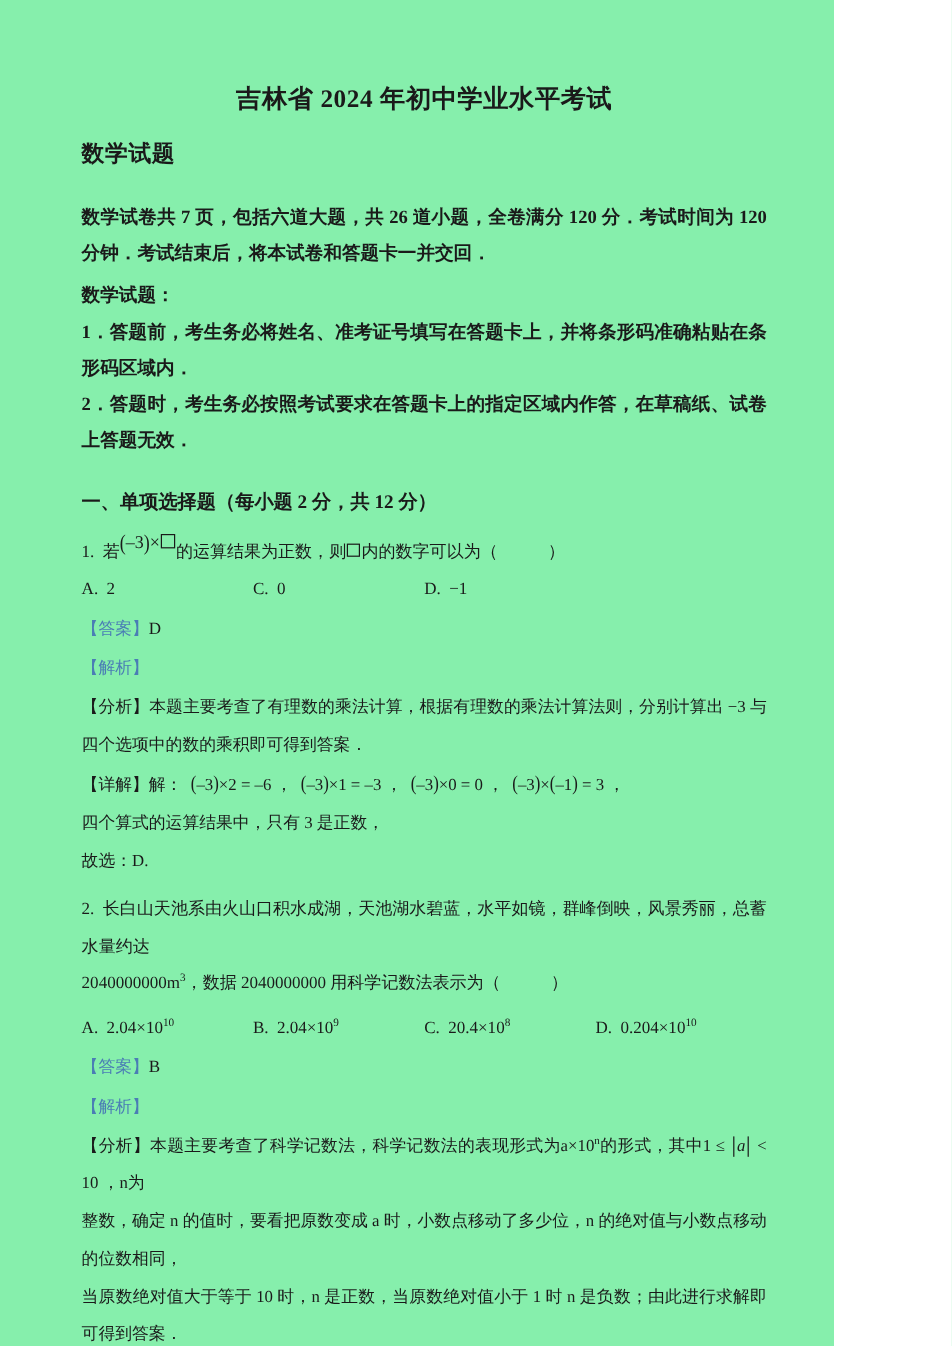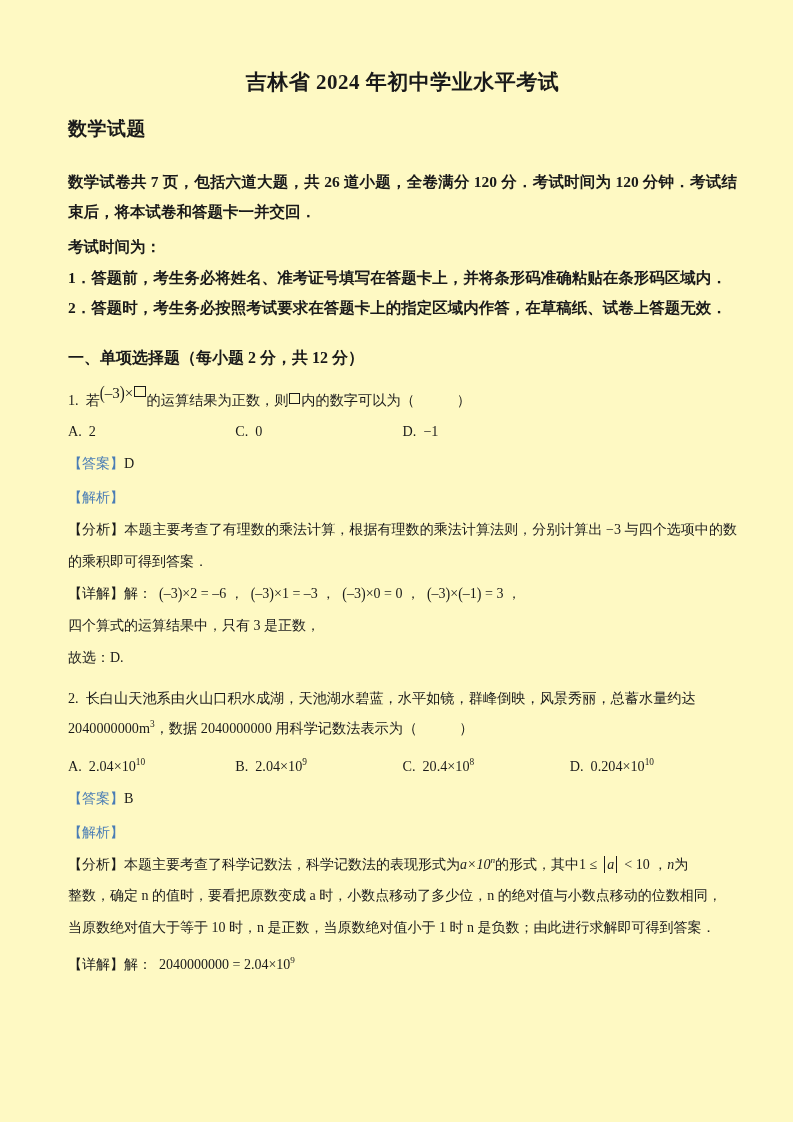--- a/index.html
+++ b/index.html
@@ -6,23 +6,23 @@
     margin: 0;
     padding: 0;
     background: #ffffff;
   }
   body {
     font-family: "Liberation Serif", "DejaVu Serif", serif;
     color: #1a1a1a;
   }
   .page {
     position: relative;
-    width: 793px;
+    width: 695px;
     height: 1122px;
-    background: #fef9c3;
+    background: #86efac;
     box-sizing: border-box;
     padding: 55px 56px 0 68px;
     overflow: hidden;
   }
 
   
   .doc-title {
     text-align: center;
     font-size: 21px;
     font-weight: bold;
@@ -109,21 +109,21 @@
   .sol-line {
     font-size: 14px;
     line-height: 2.3;
     text-align: justify;
     text-justify: inter-ideograph;
     margin: 0;
   }
   .sol-line.tight { line-height: 2.25; }
 
   
-  .mathit { font-style: italic; font-family: "Liberation Serif", serif; }
+  .mathit { font-family: "Liberation Serif", serif; }
   .paren-big {
     display: inline-block;
     transform: scaleY(1.25);
     font-size: 1em;
   }
   sup.exp {
     font-size: 0.66em;
     vertical-align: super;
     line-height: 0;
   }
@@ -155,21 +155,21 @@
 </head>
 <body>
 
 <div class="page">
 
   <div class="doc-title">吉林省 2024 年初中学业水平考试</div>
   <div class="doc-subtitle">数学试题</div>
 
   <div class="instructions">
     <p class="instr-line">数学试卷共 7 页，包括六道大题，共 26 道小题，全卷满分 120 分．考试时间为 120 分钟．考试结束后，将本试卷和答题卡一并交回．</p>
-    <p class="notice-head">考试时间为：</p>
+    <p class="notice-head">数学试题：</p>
     <p class="notice-item">1．答题前，考生务必将姓名、准考证号填写在答题卡上，并将条形码准确粘贴在条形码区域内．</p>
     <p class="notice-item">2．答题时，考生务必按照考试要求在答题卡上的指定区域内作答，在草稿纸、试卷上答题无效．</p>
   </div>
 
   <div class="section-heading">一、单项选择题（每小题 2 分，共 12 分）</div>
 
   <div class="question">
     <p class="q-stem raise-math">
       <span>1.</span><span class="sp"></span><span>若</span><span class="raised"><span class="paren-big">(</span>–3<span class="paren-big">)</span>×<span class="boxglyph"></span></span><span>的运算结果为正数，则</span><span class="boxglyph"></span><span>内的数字可以为（</span><span class="nbsp-gap"></span><span>）</span>
     </p>

